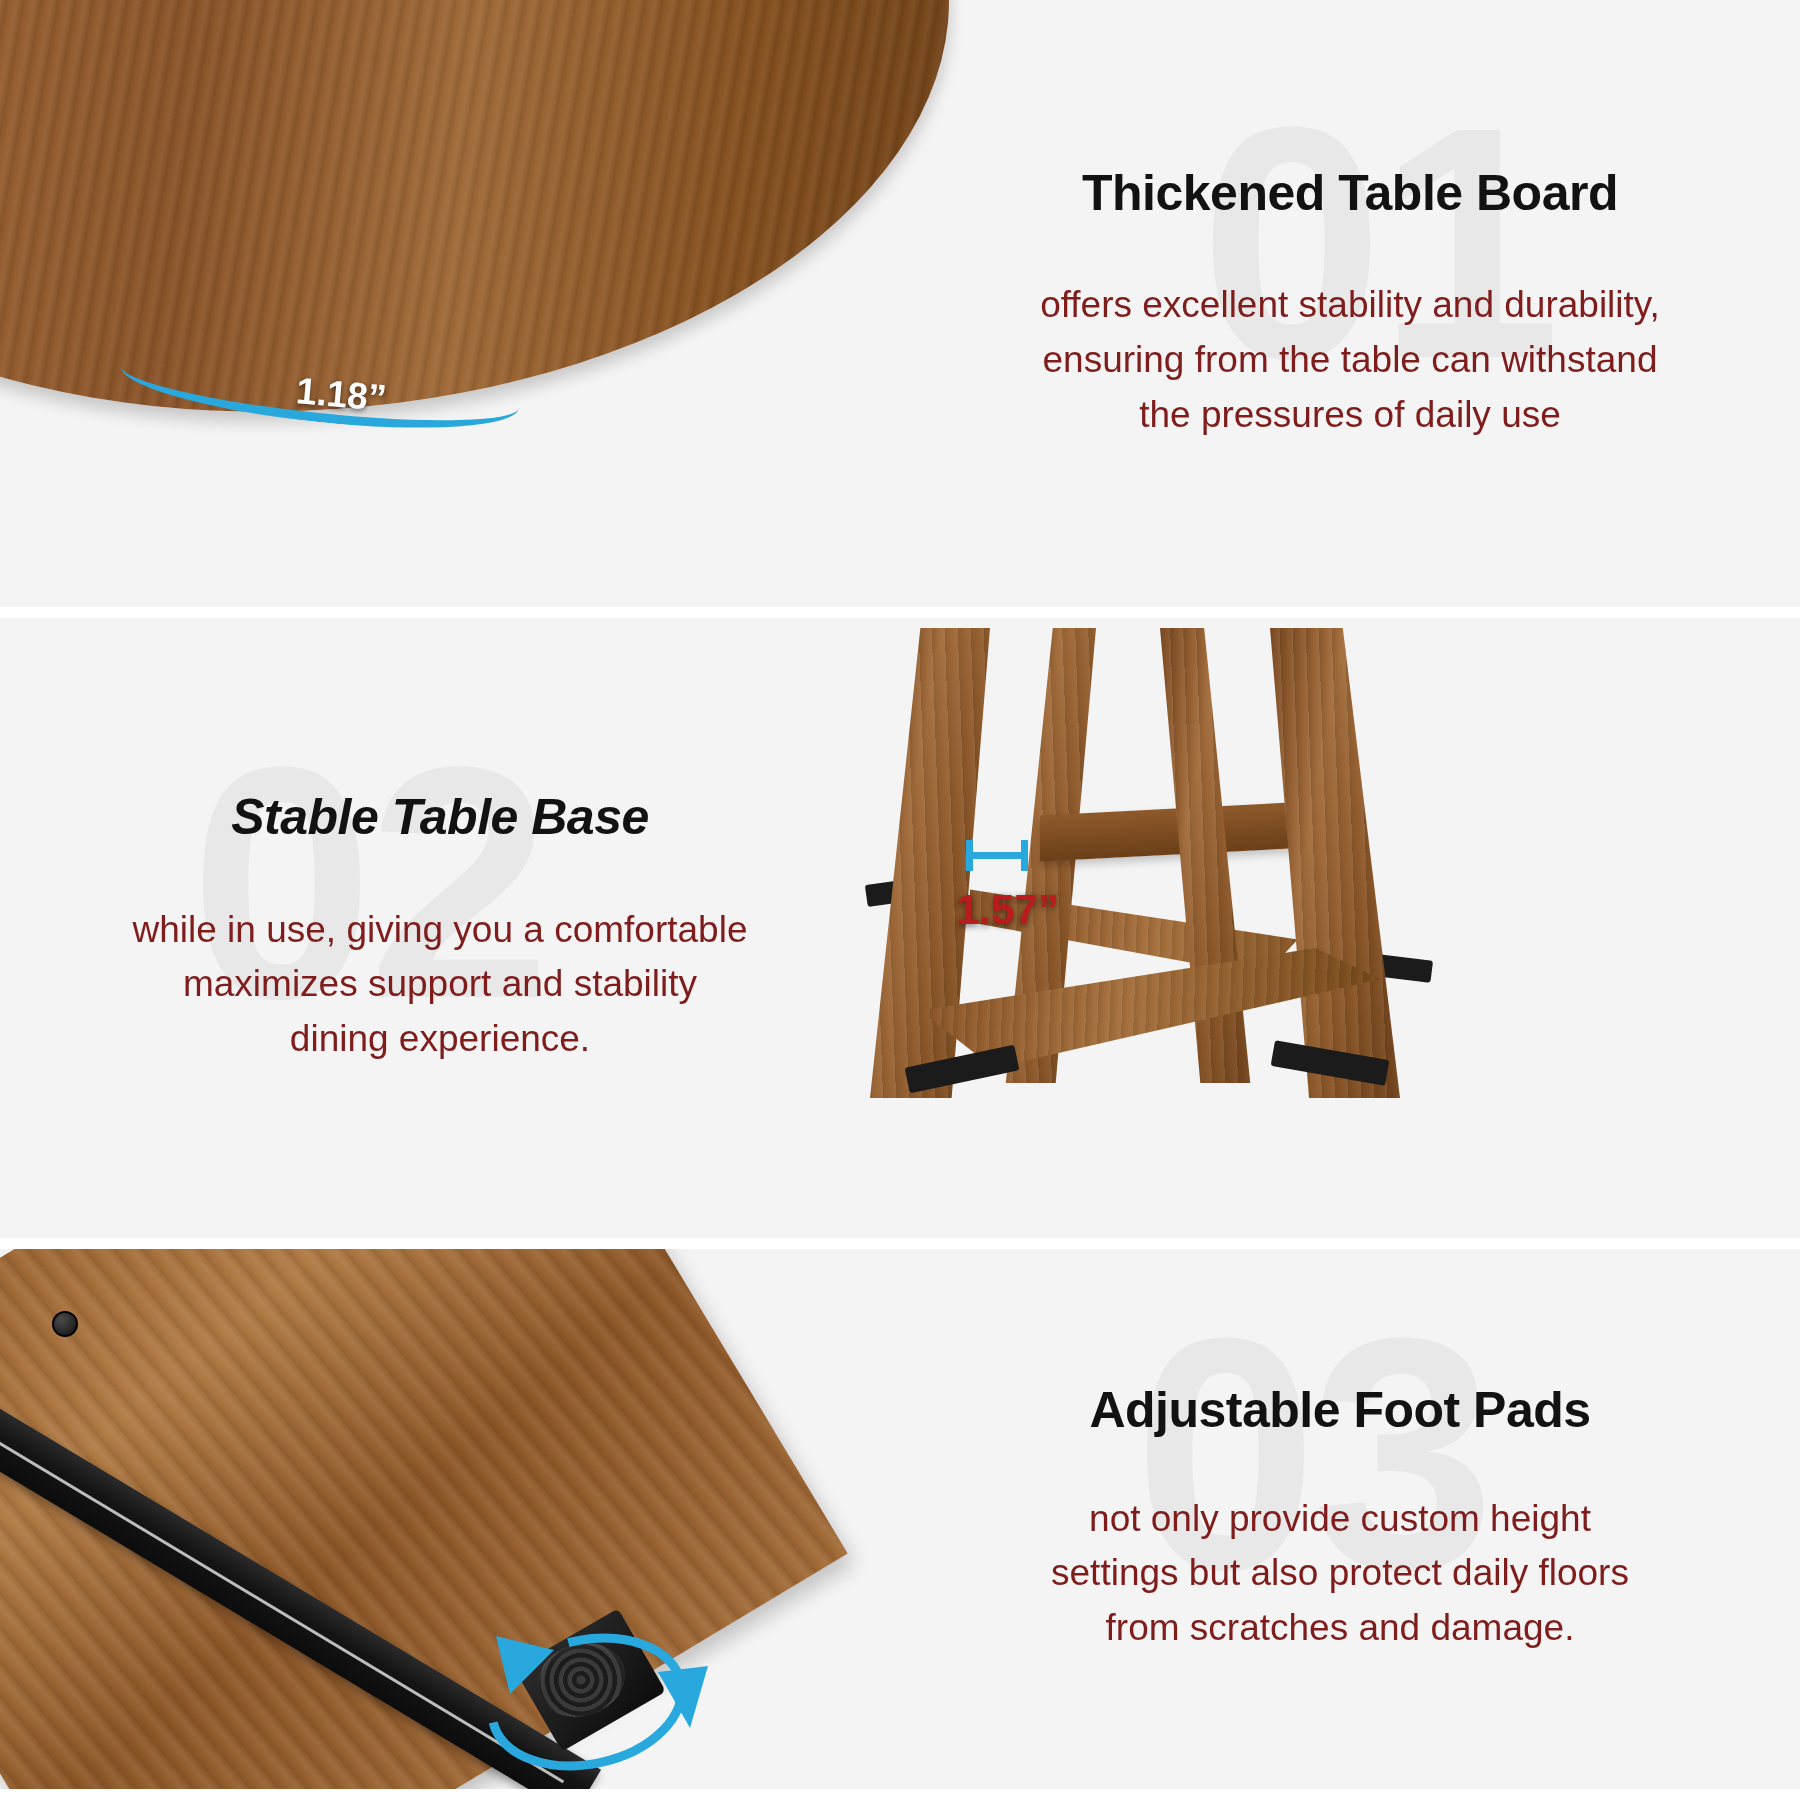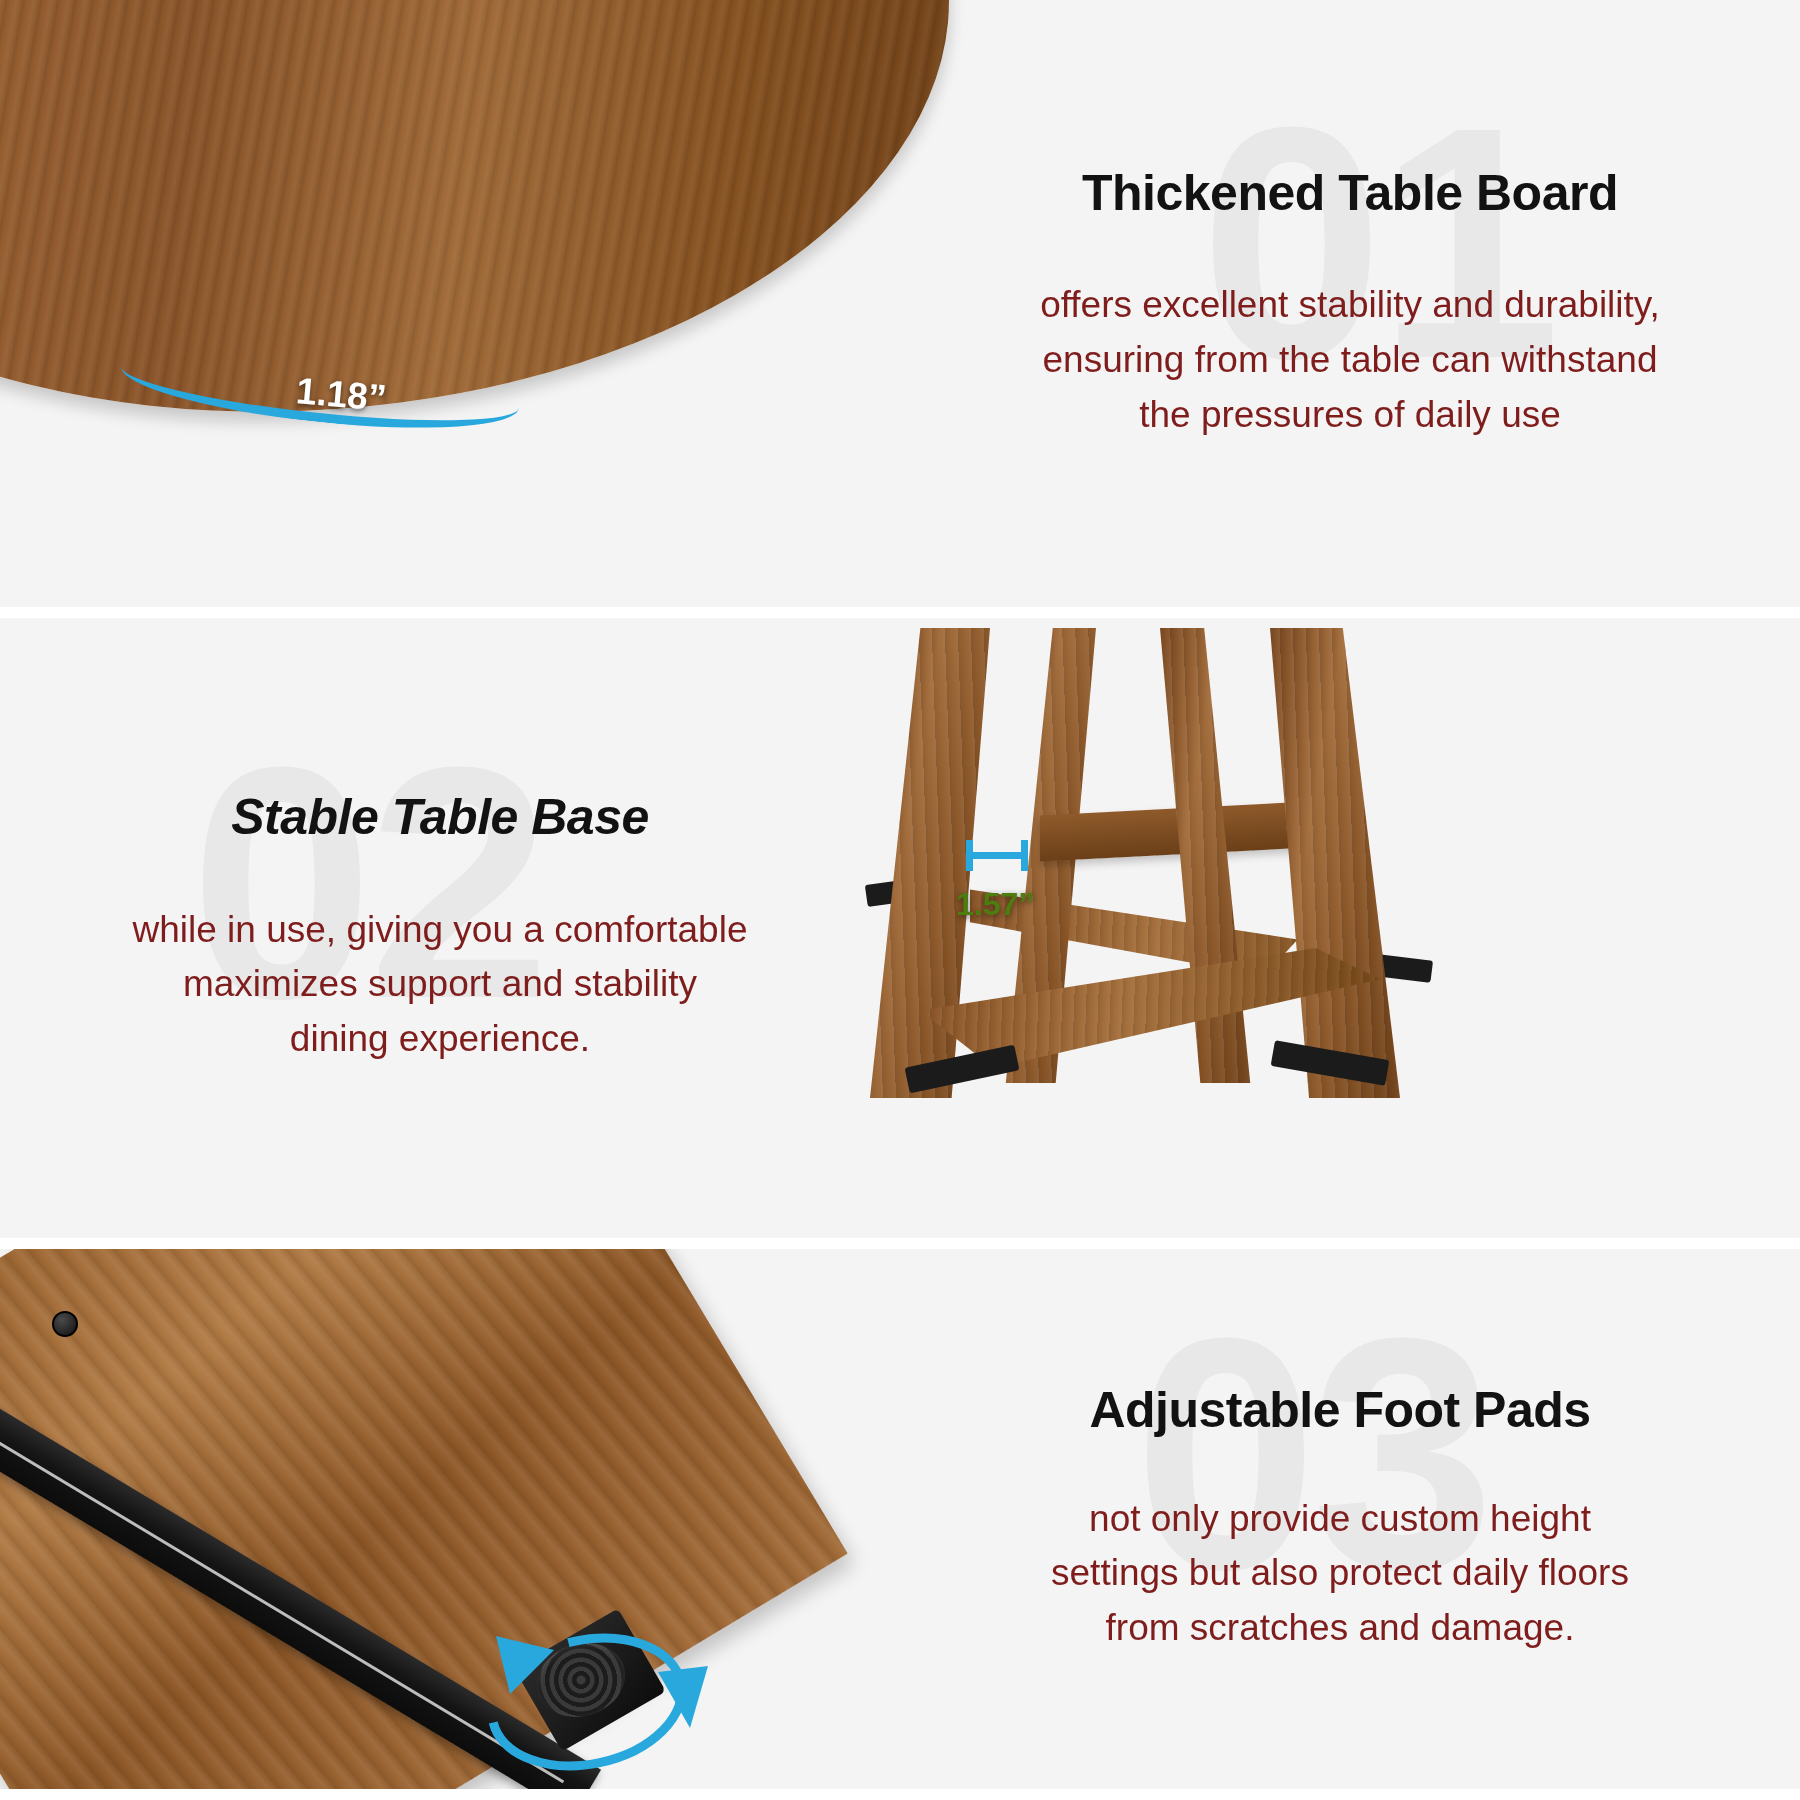--- a/index.html
+++ b/index.html
@@ -233,23 +233,23 @@
 
   
   .p2-cyan-wrap { position: absolute; left: 106px; top: 222px; z-index: 9; }
   .p2-cyan-bar  { position: absolute; left: 0; top: 12px; width: 62px; height: 7px; background: #29a8dd; }
   .p2-cyan-cap  { position: absolute; top: 0; width: 7px; height: 31px; background: #29a8dd; }
   .p2-cyan-cap.c-left  { left: 0; }
   .p2-cyan-cap.c-right { left: 55px; }
   .p2-dim-label {
     position: absolute;
     left: 96px; top: 268px;
-    font-size: 32px;
+    font-size: 42px;
     font-weight: 700;
-    color: #4d7c0f;
+    color: #b91c1c;
     text-shadow: 0 2px 6px rgba(0,0,0,0.55);
     z-index: 9;
     white-space: nowrap;
   }
 
   
   .panel-3 .photo-area {
     position: absolute;
     left: 0; top: 0;
     width: 900px; height: 540px;

